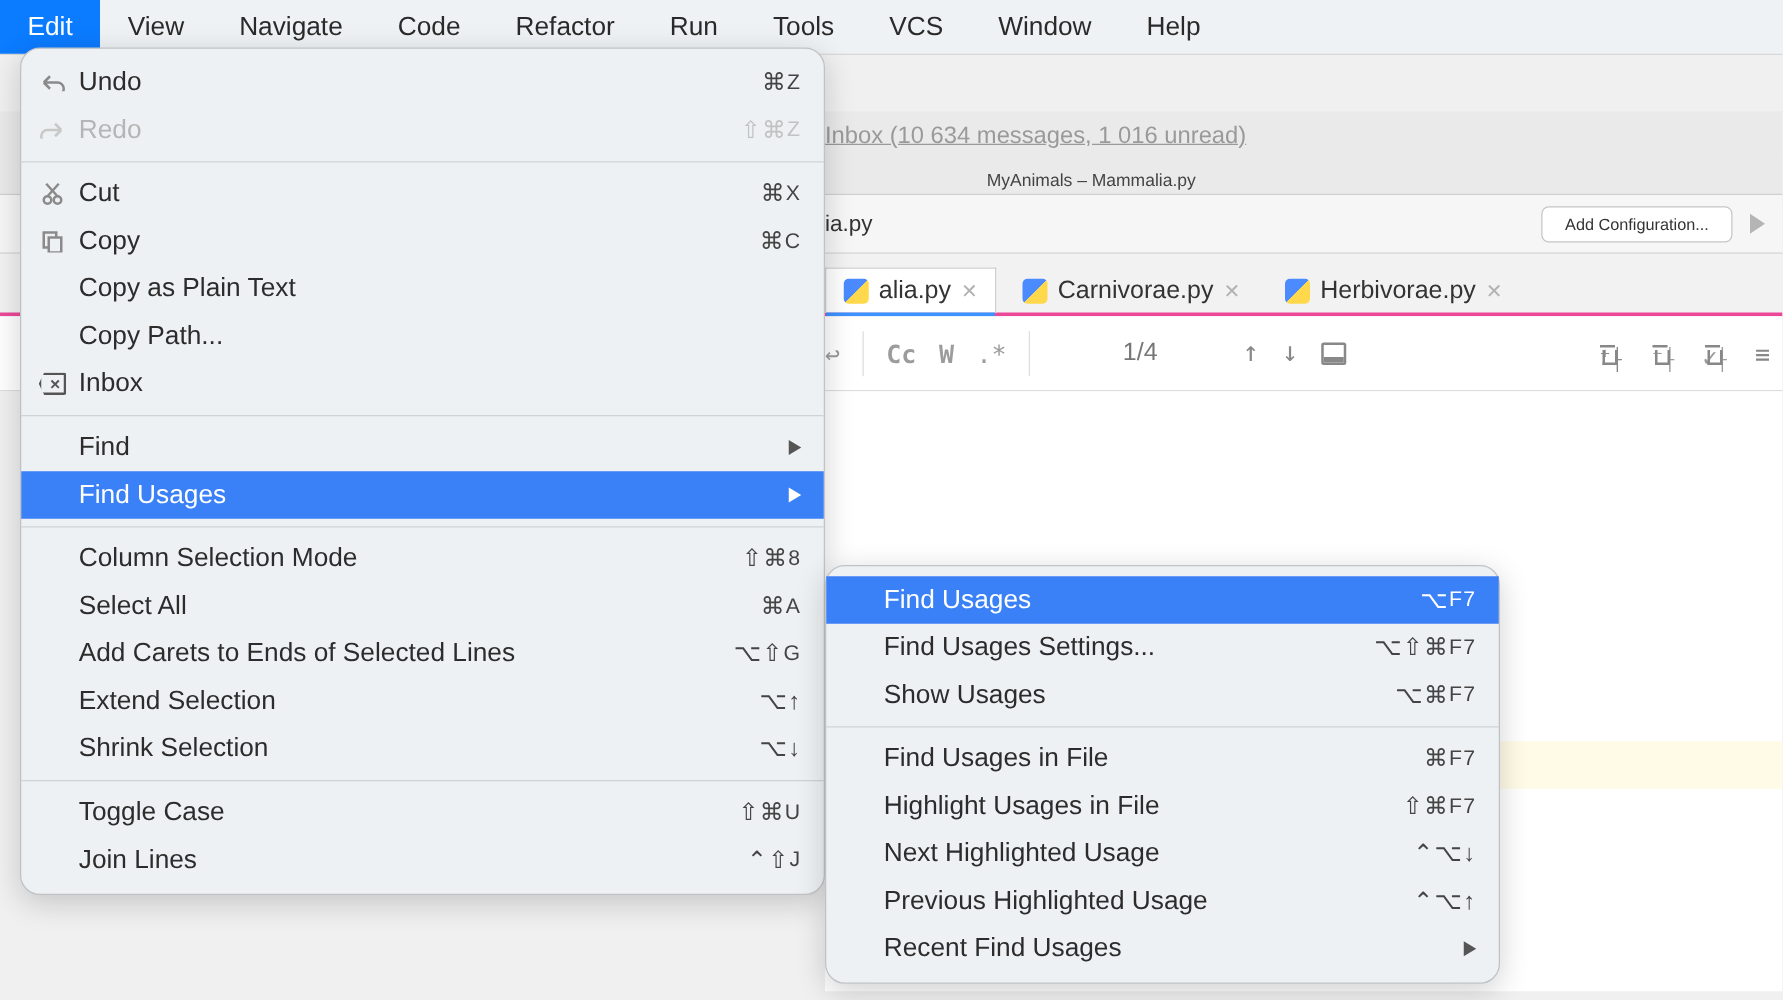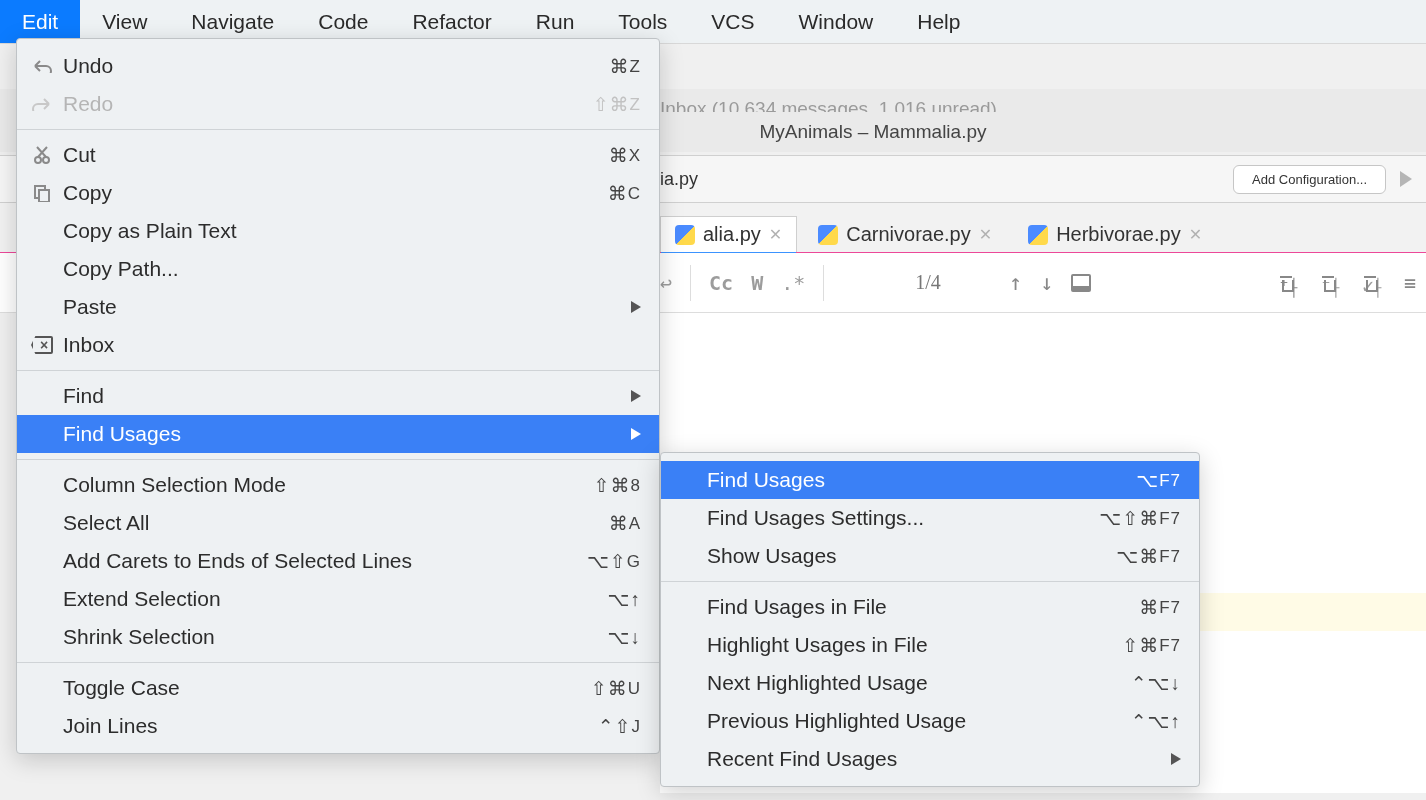--- a/index.html
+++ b/index.html
@@ -36,21 +36,21 @@
   
   .bg-row {
     position: absolute;
     left: 0; right: 0;
     background: #eaeaea;
     height: 40px;
     display: flex;
     align-items: center;
   }
   .bg-title-1 { top: 89px; color: #9a9a9a; padding-left: 660px; font-size: 19px; text-decoration: underline; }
-  .bg-title-2 { top: 112px; color: #444; justify-content: center; font-size: 19px; padding-left: 320px; }
+  .bg-title-2 { top: 124px; color: #444; justify-content: center; font-size: 14px; padding-left: 320px; }
   .bg-toolbar {
     position: absolute;
     top: 155px; left: 0; right: 0;
     height: 48px;
     border-top: 1px solid #d0d0d0;
     border-bottom: 1px solid #d0d0d0;
     background: #f6f6f6;
     display: flex;
     align-items: center;
     padding-right: 14px;
@@ -72,21 +72,21 @@
     border-top: 8px solid transparent;
     border-bottom: 8px solid transparent;
   }
 
   
   .tabs-row {
     position: absolute;
     top: 203px; left: 0; right: 0;
     height: 50px;
     background: #f2f2f2;
-    border-bottom: 1px solid #ec4899;
+    border-bottom: 3px solid #ec4899;
     display: flex;
     align-items: flex-end;
     padding-left: 660px;
     gap: 6px;
   }
   .file-tab {
     display: flex;
     align-items: center;
     gap: 8px;
     padding: 6px 14px;
@@ -133,21 +133,21 @@
     align-items: center;
     padding-left: 660px;
     gap: 18px;
     color: #9c9c9c;
     font-family: "Menlo", monospace;
     font-size: 20px;
   }
   .opts-row .div {
     width: 1px; height: 36px; background: #ddd;
   }
-  .opts-row .count { color: #777; font-family: Liberation Serif, serif; margin-left: 73px; }
+  .opts-row .count { color: #777; font-family: Liberation Sans, sans-serif; margin-left: 56px; }
   .opts-row .arrow-btn { color: #888; font-size: 22px; }
   .opts-row .square-icn {
     width: 20px; height: 18px; border: 2px solid #888; border-radius: 2px;
     background: linear-gradient(to top, #888 30%, transparent 30%);
   }
   .opts-row .tiny-icn {
     width: 22px; height: 22px; position: relative;
   }
   .opts-row .tiny-icn::before {
     content: ""; position: absolute; width: 12px; height: 2px; background: #888; top: 4px; left: 2px;
@@ -185,21 +185,21 @@
   .boxed {
     border: 1px solid #888;
     padding: 0 2px;
   }
 
   
   .menu-panel {
     position: absolute;
     background: #eef1f3;
     border: 1px solid #bfc3c6;
-    border-radius: 4px;
+    border-radius: 16px;
     box-shadow: 0 6px 24px rgba(0,0,0,0.18);
     padding: 8px 0;
   }
   .menu-main {
     top: 38px; left: 16px;
     width: 644px;
   }
   .menu-sub {
     top: 452px; left: 660px;
     width: 540px;
@@ -385,24 +385,20 @@
     </div>
     <div class="menu-row">
       <span class="label">Copy as Plain Text</span>
       <span class="shortcut"></span>
     </div>
     <div class="menu-row">
       <span class="label">Copy Path...</span>
       <span class="shortcut"></span>
     </div>
     <div class="menu-row">
-      <span class="label">Paste</span>
-      <span class="sub-arrow"></span>
-    </div>
-    <div class="menu-row">
       <span class="icn">
         <span class="del-box"></span>
       </span>
       <span class="label">Inbox</span>
       <span class="shortcut"></span>
     </div>
     <div class="menu-sep"></div>
     <div class="menu-row">
       <span class="label">Find</span>
       <span class="sub-arrow"></span>

